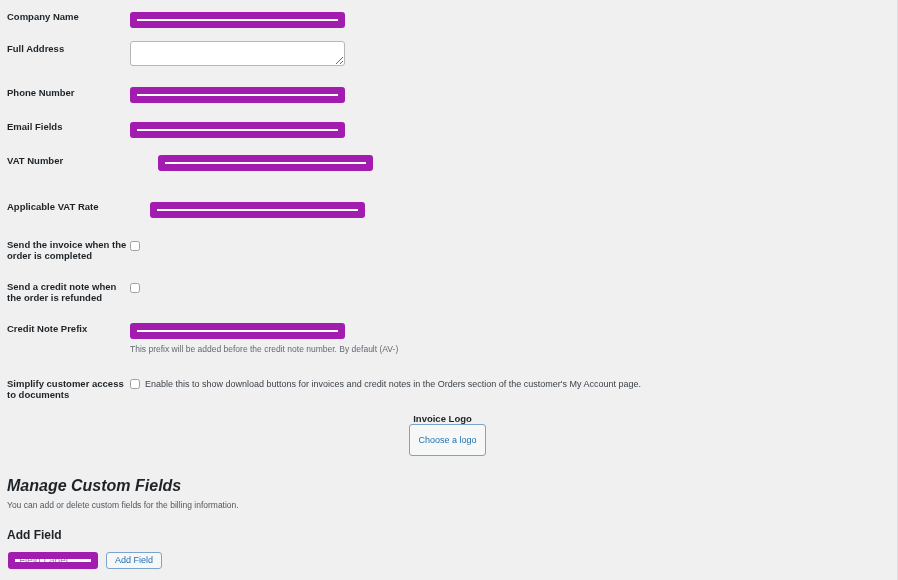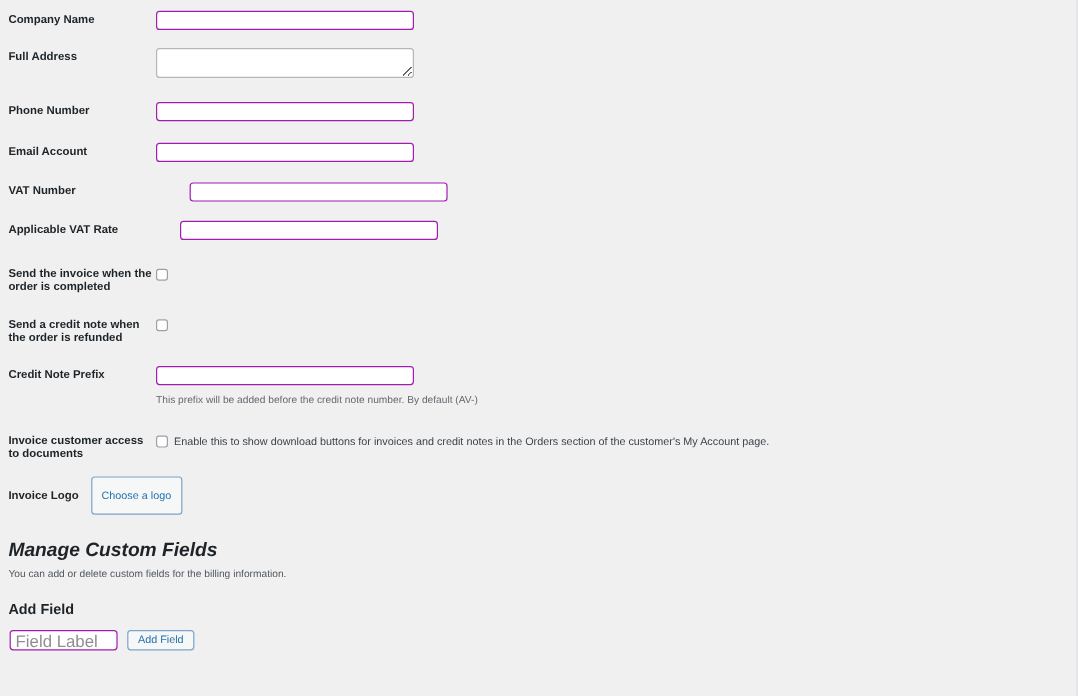--- a/index.html
+++ b/index.html
@@ -33,24 +33,24 @@
     line-height: 11px;
     color: #1d2327;
     padding-top: 2px;
   }
   .form-control { flex: 1 1 auto; }
 
   input[type="text"] {
     width: 215px;
     height: 16px;
     background: #ffffff;
-    border: 1px solid #a21caf;
+    border: 7px solid #a21caf;
     border-radius: 3px;
     font-family: "Liberation Sans", sans-serif;
-    font-size: 14px;
+    font-size: 10px;
     color: #2c3338;
     padding: 0 4px;
     outline: none;
   }
   textarea {
     width: 215px;
     height: 25px;
     background: #ffffff;
     border: 1px solid #b4b6ba;
     border-radius: 3px;
@@ -114,28 +114,28 @@
   .heading-add    { font-size: 12px; font-weight: bold; color: #1d2327; line-height: 13px; }
   .section-desc   { font-size: 8.5px; color: #50575e; line-height: 10px; }
 
   .add-field-row { display: flex; align-items: center; margin-left: 1px; }
   .add-field-row input[type="text"] { width: 90px; height: 17px; }
   .add-field-row input::placeholder { color: #8c8f94; }
   .add-field-row .btn { margin-left: 8px; height: 17px; line-height: 15px; }
 
   
   .mb13 { margin-bottom: 13px; }
-  .mb14 { margin-bottom: 14px; gap: 28px; }
+  .mb14 { margin-bottom: 28px; gap: 28px; }
   .mb15 { margin-bottom: 15px; }
   .mb16 { margin-bottom: 16px; }
   .mb18 { margin-bottom: 18px; }
   .mb19 { margin-bottom: 19px; gap: 20px; }
   .mb20 { margin-bottom: 20px; }
   .mb21 { margin-bottom: 21px; justify-content: space-between; }
-  .mb24 { margin-bottom: 24px; }
+  .mb24 { margin-bottom: 24px; flex-direction: column; }
   .mb8  { margin-bottom: 8px; }
   .mb10 { margin-bottom: 10px; }
 </style>
 </head>
 <body>
 
 <div class="page">
   <div class="content">
 
     <div class="form-row mb13">
@@ -147,21 +147,21 @@
       <div class="form-label">Full Address</div>
       <div class="form-control"><textarea style=""></textarea></div>
     </div>
 
     <div class="form-row mb16">
       <div class="form-label">Phone Number</div>
       <div class="form-control"><input type="text" style=""></div>
     </div>
 
     <div class="form-row mb15">
-      <div class="form-label">Email Account</div>
+      <div class="form-label">Email Fields</div>
       <div class="form-control"><input type="text" style=""></div>
     </div>
 
     <div class="form-row mb14">
       <div class="form-label">VAT Number</div>
       <div class="form-control"><input type="text" style=""></div>
     </div>
 
     <div class="form-row mb19">
       <div class="form-label">Applicable VAT Rate</div>
@@ -181,21 +181,21 @@
 
     <div class="form-row mb21">
       <div class="form-label">Credit Note Prefix</div>
       <div class="form-control">
         <input type="text" style="">
         <div class="field-desc">This prefix will be added before the credit note number. By default (AV-)</div>
       </div>
     </div>
 
     <div class="form-row mb13">
-      <div class="form-label">Invoice customer access to documents</div>
+      <div class="form-label">Simplify customer access to documents</div>
       <div class="form-control checkbox-inline">
         <input type="checkbox" style="">
         <span class="cb-text">Enable this to show download buttons for invoices and credit notes in the Orders section of the customer's My Account page.</span>
       </div>
     </div>
 
     <div class="inline-row mb24">
       <span class="inline-label">Invoice Logo</span>
       <button class="btn">Choose a logo</button>
     </div>

